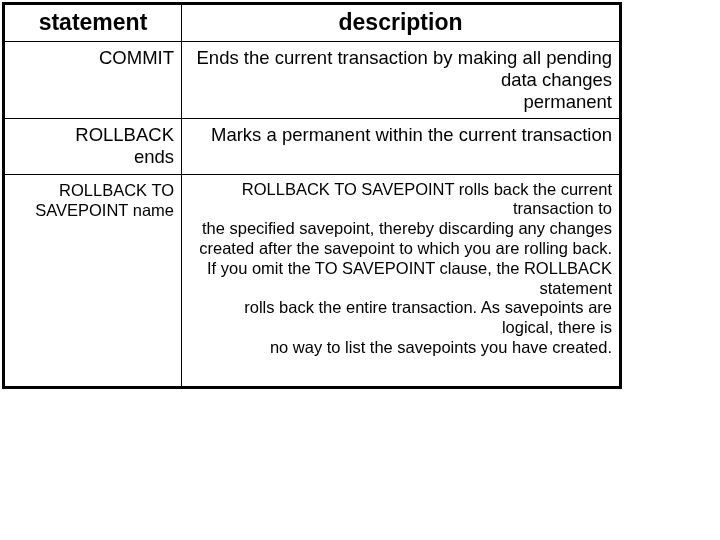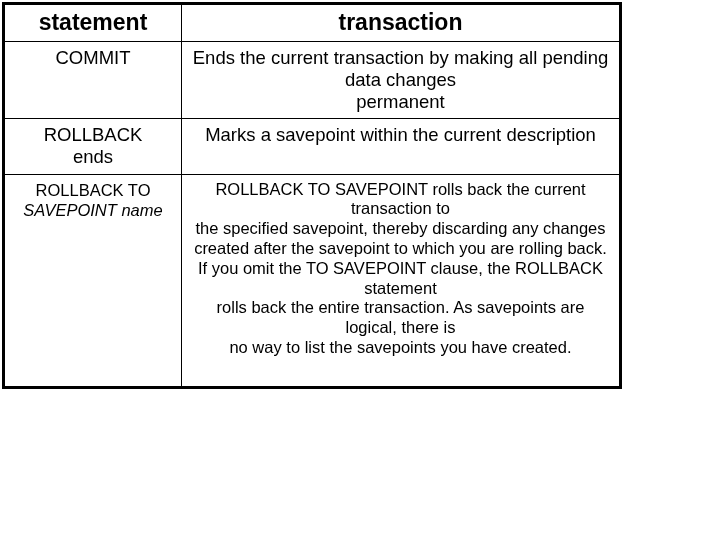--- a/index.html
+++ b/index.html
@@ -19,57 +19,57 @@
     border: 2px solid #000;
   }
   table {
     width: 100%;
     border-collapse: collapse;
   }
   th, td {
     border: 1px solid #000;
     padding: 5px 7px;
     vertical-align: top;
-    text-align: center;
+    text-align: right;
   }
   thead th {
     font-weight: bold;
     font-size: 23px;
     text-align: center;
     padding-top: 4px;
     padding-bottom: 4px;
   }
   col.col-stmt { width: 177px; }
   .row-last td { font-size: 16.5px; }
   .row-last .stmt { line-height: 1.25; }
-  .stmt .ital { font-style: italic; }
+  .stmt .ital { }
 </style>
 </head>
 <body>
 
 <div class="frame">
   <table>
     <colgroup>
         <col class="col-stmt">
         <col>
       </colgroup>
     <thead>
       <tr>
         <th>statement</th>
-        <th>transaction</th>
+        <th>description</th>
       </tr>
     </thead>
     <tbody id="tbody">
         <tr>
           <td class="stmt"><span>COMMIT</span></td>
           <td>Ends the current transaction by making all pending data changes<br>permanent</td>
         </tr>
         <tr>
           <td class="stmt"><span>ROLLBACK </span><br><span>ends</span></td>
-          <td>Marks a savepoint within the current description</td>
+          <td>Marks a permanent within the current transaction</td>
         </tr>
         <tr class="row-last">
           <td class="stmt"><span>ROLLBACK TO</span><br><span class="ital"> SAVEPOINT name</span></td>
           <td style="padding-bottom: 28px;">ROLLBACK TO SAVEPOINT rolls back the current transaction to<br>the specified savepoint, thereby discarding any changes<br>created after the savepoint to which you are rolling back.<br>If you omit the  TO SAVEPOINT clause, the ROLLBACK statement<br>rolls back the entire transaction. As savepoints are logical, there is<br>no way to list the savepoints you have created.</td>
         </tr>
       </tbody>
   </table>
 </div>
 
 </body></html>

